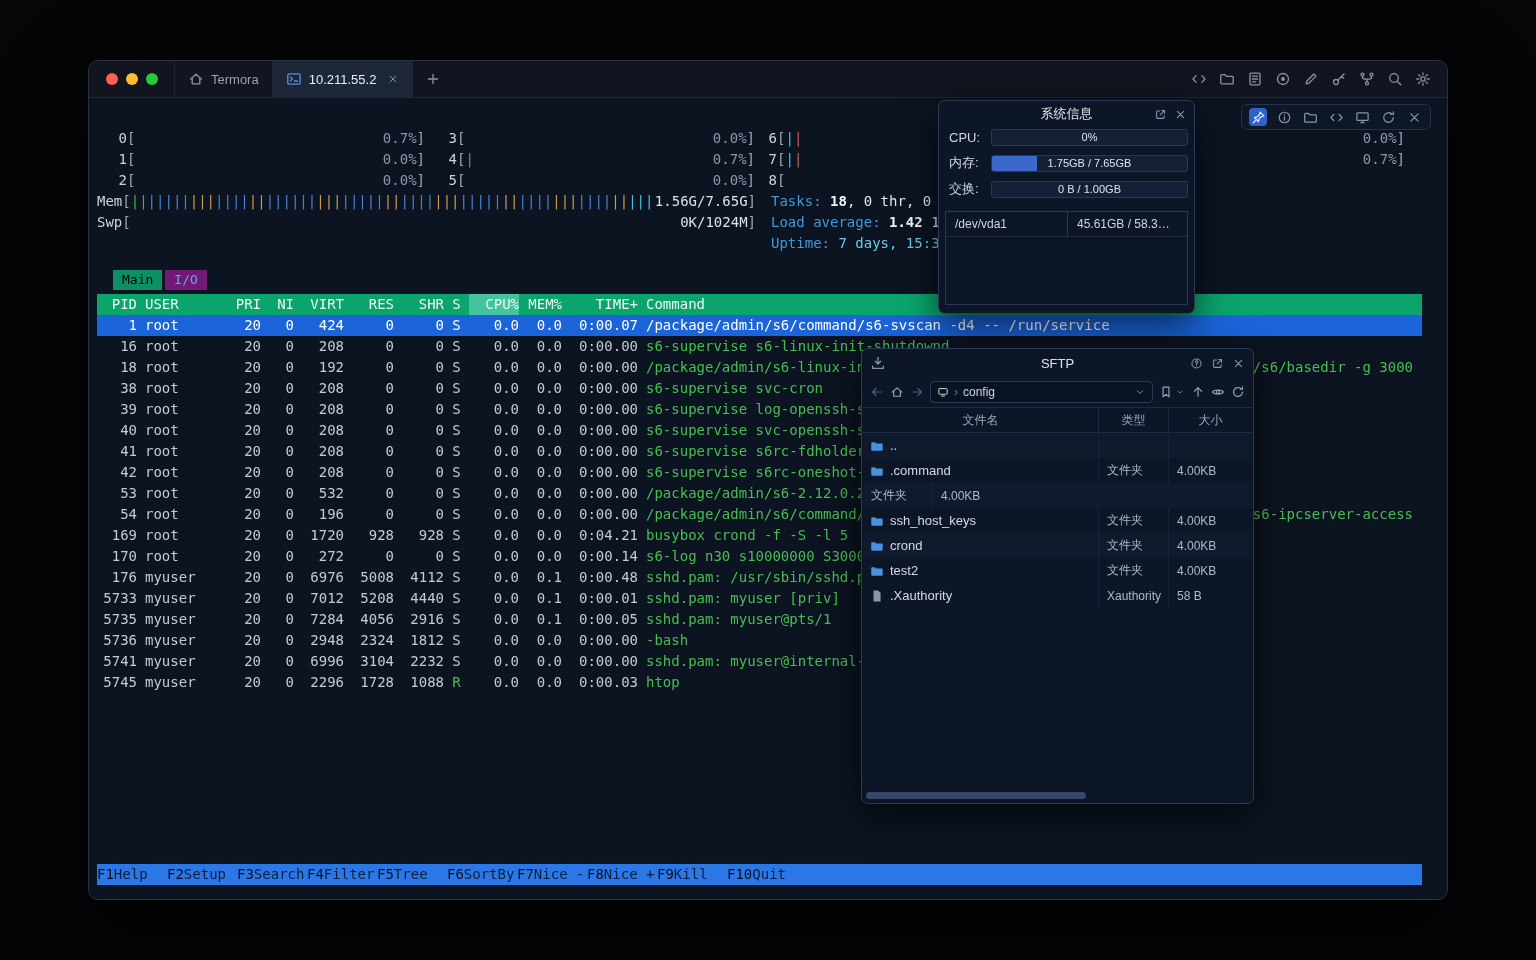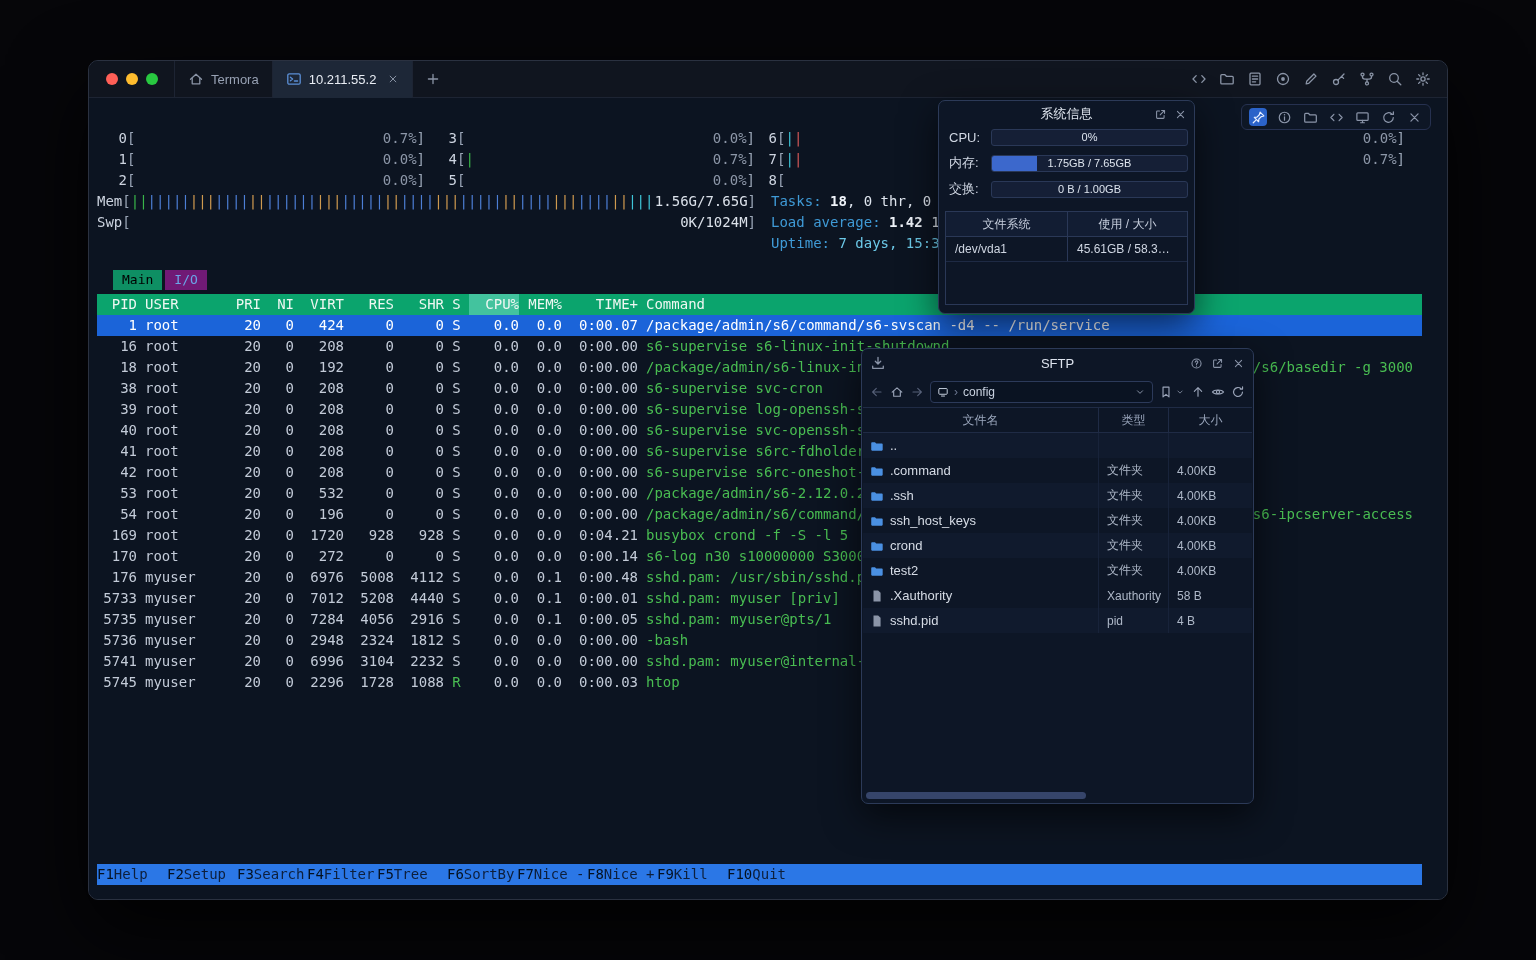--- a/index.html
+++ b/index.html
@@ -314,24 +314,20 @@
         </div>
       </div>
       <div class="si-row">
         <span class="si-label">交换:</span>
         <div class="si-bar">
           <div class="si-fill" style="width: 0%;"></div>
           <span class="si-bar-text">0 B / 1.00GB</span>
         </div>
       </div>
       <div class="si-table">
-        <div class="si-th">
-          <span>文件系统</span>
-          <span>使用 / 大小</span>
-        </div>
         <div class="si-tr">
           <span>/dev/vda1</span>
           <span>45.61GB / 58.3…</span>
         </div>
       </div>
     </div>
 
     <div class="panel sftp">
       <div class="sftp-title">
         <span class="sftp-dl">
@@ -445,28 +441,20 @@
                   <svg width="14" height="14" viewBox="0 0 16 16" fill="none" stroke="currentColor" stroke-width="1.3" stroke-linecap="round" stroke-linejoin="round">
                     <path d="M1.4 4.5c0-.5.4-.9.9-.9h3.4l1.4 1.5h6.5c.5 0 .9.4.9.9v6.4c0 .5-.4.9-.9.9H2.3c-.5 0-.9-.4-.9-.9z" fill="#4a90e2" stroke="none"></path>
                   </svg>
                 </span>
                 <span>.command</span>
               </span>
               <span class="sf-c2">文件夹</span>
               <span class="sf-c3">4.00KB</span>
             </div>
             <div class="srow alt">
-              <span class="sf-c1">
-                <span class="fic">
-                  <svg width="14" height="14" viewBox="0 0 16 16" fill="none" stroke="currentColor" stroke-width="1.3" stroke-linecap="round" stroke-linejoin="round">
-                    <path d="M1.4 4.5c0-.5.4-.9.9-.9h3.4l1.4 1.5h6.5c.5 0 .9.4.9.9v6.4c0 .5-.4.9-.9.9H2.3c-.5 0-.9-.4-.9-.9z" fill="#4a90e2" stroke="none"></path>
-                  </svg>
-                </span>
-                <span>.ssh</span>
-              </span>
               <span class="sf-c2">文件夹</span>
               <span class="sf-c3">4.00KB</span>
             </div>
             <div class="srow">
               <span class="sf-c1">
                 <span class="fic">
                   <svg width="14" height="14" viewBox="0 0 16 16" fill="none" stroke="currentColor" stroke-width="1.3" stroke-linecap="round" stroke-linejoin="round">
                     <path d="M1.4 4.5c0-.5.4-.9.9-.9h3.4l1.4 1.5h6.5c.5 0 .9.4.9.9v6.4c0 .5-.4.9-.9.9H2.3c-.5 0-.9-.4-.9-.9z" fill="#4a90e2" stroke="none"></path>
                   </svg>
                 </span>
@@ -504,31 +492,19 @@
                 <span class="fic">
                   <svg width="14" height="14" viewBox="0 0 16 16" fill="none" stroke="currentColor" stroke-width="1.3" stroke-linecap="round" stroke-linejoin="round">
                     <path d="M4 1.6h5.3L12.1 4.4V14.4H4z" fill="#8b95a8" stroke="none"></path>
                   </svg>
                 </span>
                 <span>.Xauthority</span>
               </span>
               <span class="sf-c2">Xauthority</span>
               <span class="sf-c3">58 B</span>
             </div>
-            <div class="srow alt">
-              <span class="sf-c1">
-                <span class="fic">
-                  <svg width="14" height="14" viewBox="0 0 16 16" fill="none" stroke="currentColor" stroke-width="1.3" stroke-linecap="round" stroke-linejoin="round">
-                    <path d="M4 1.6h5.3L12.1 4.4V14.4H4z" fill="#8b95a8" stroke="none"></path>
-                  </svg>
-                </span>
-                <span>sshd.pid</span>
-              </span>
-              <span class="sf-c2">pid</span>
-              <span class="sf-c3">4 B</span>
-            </div>
           </div>
       </div>
       <div class="sf-scroll"></div>
     </div>
 
   </div>
 </div>
 
 </body></html>

